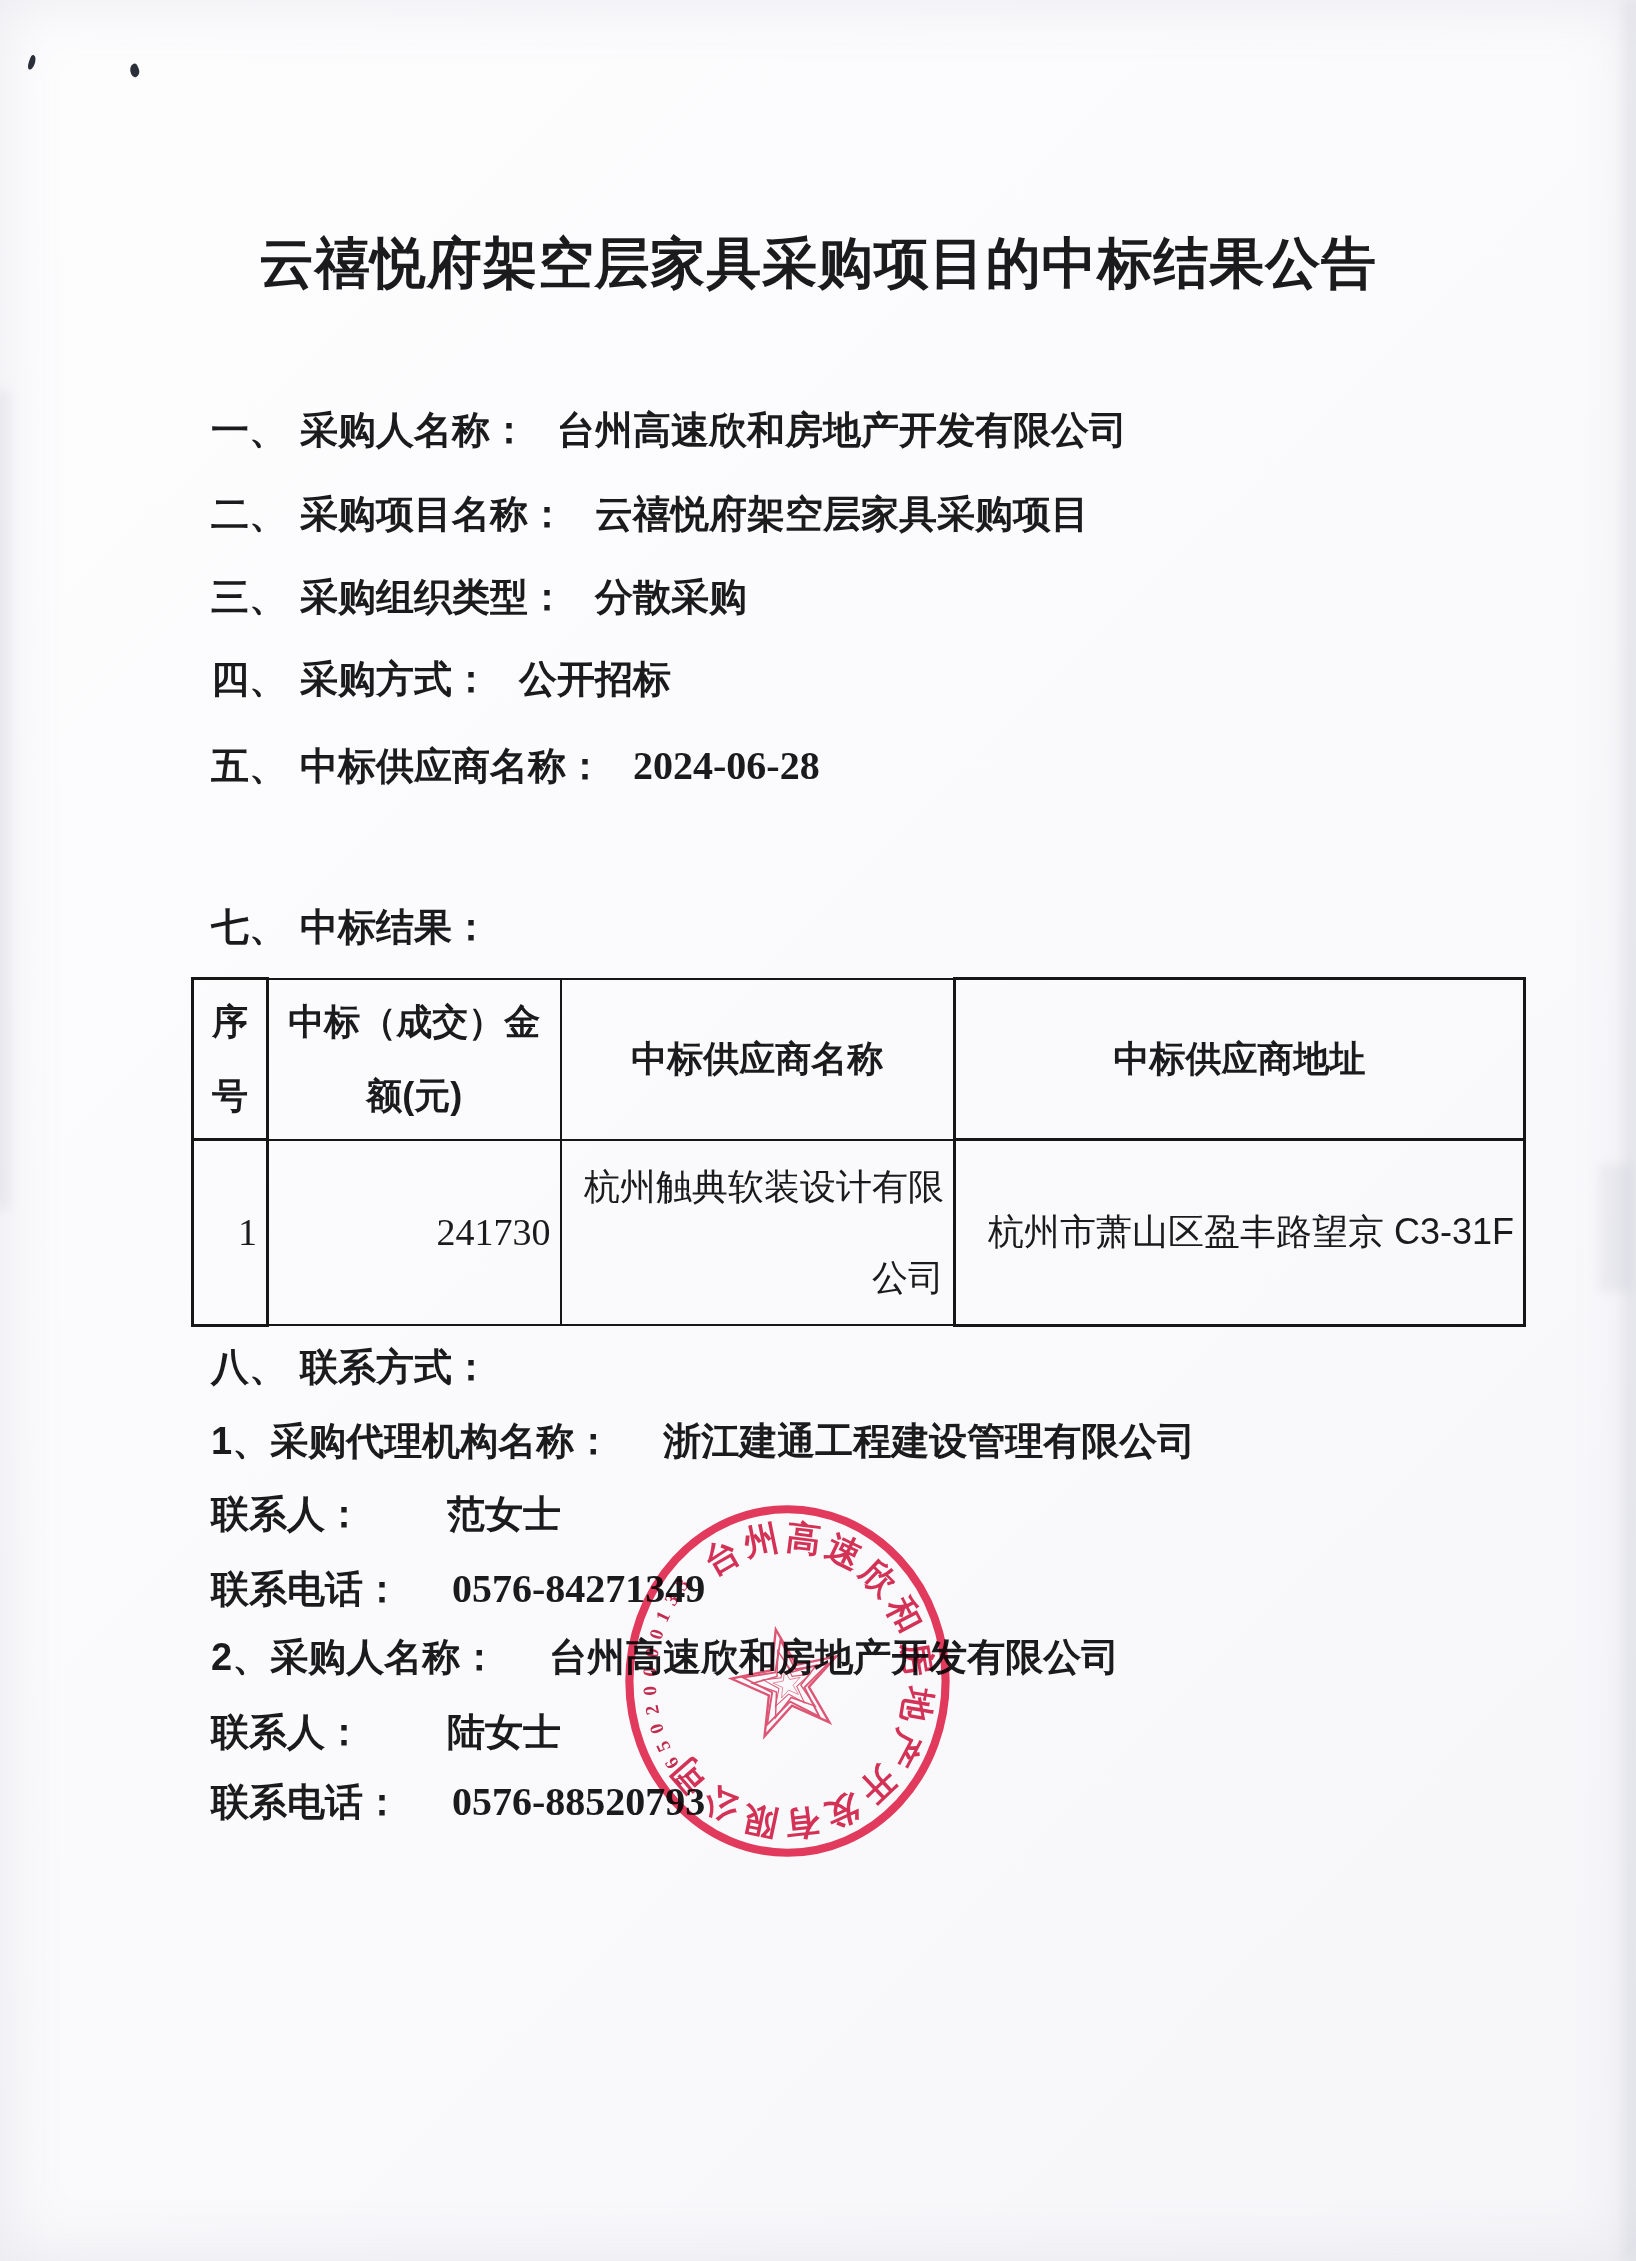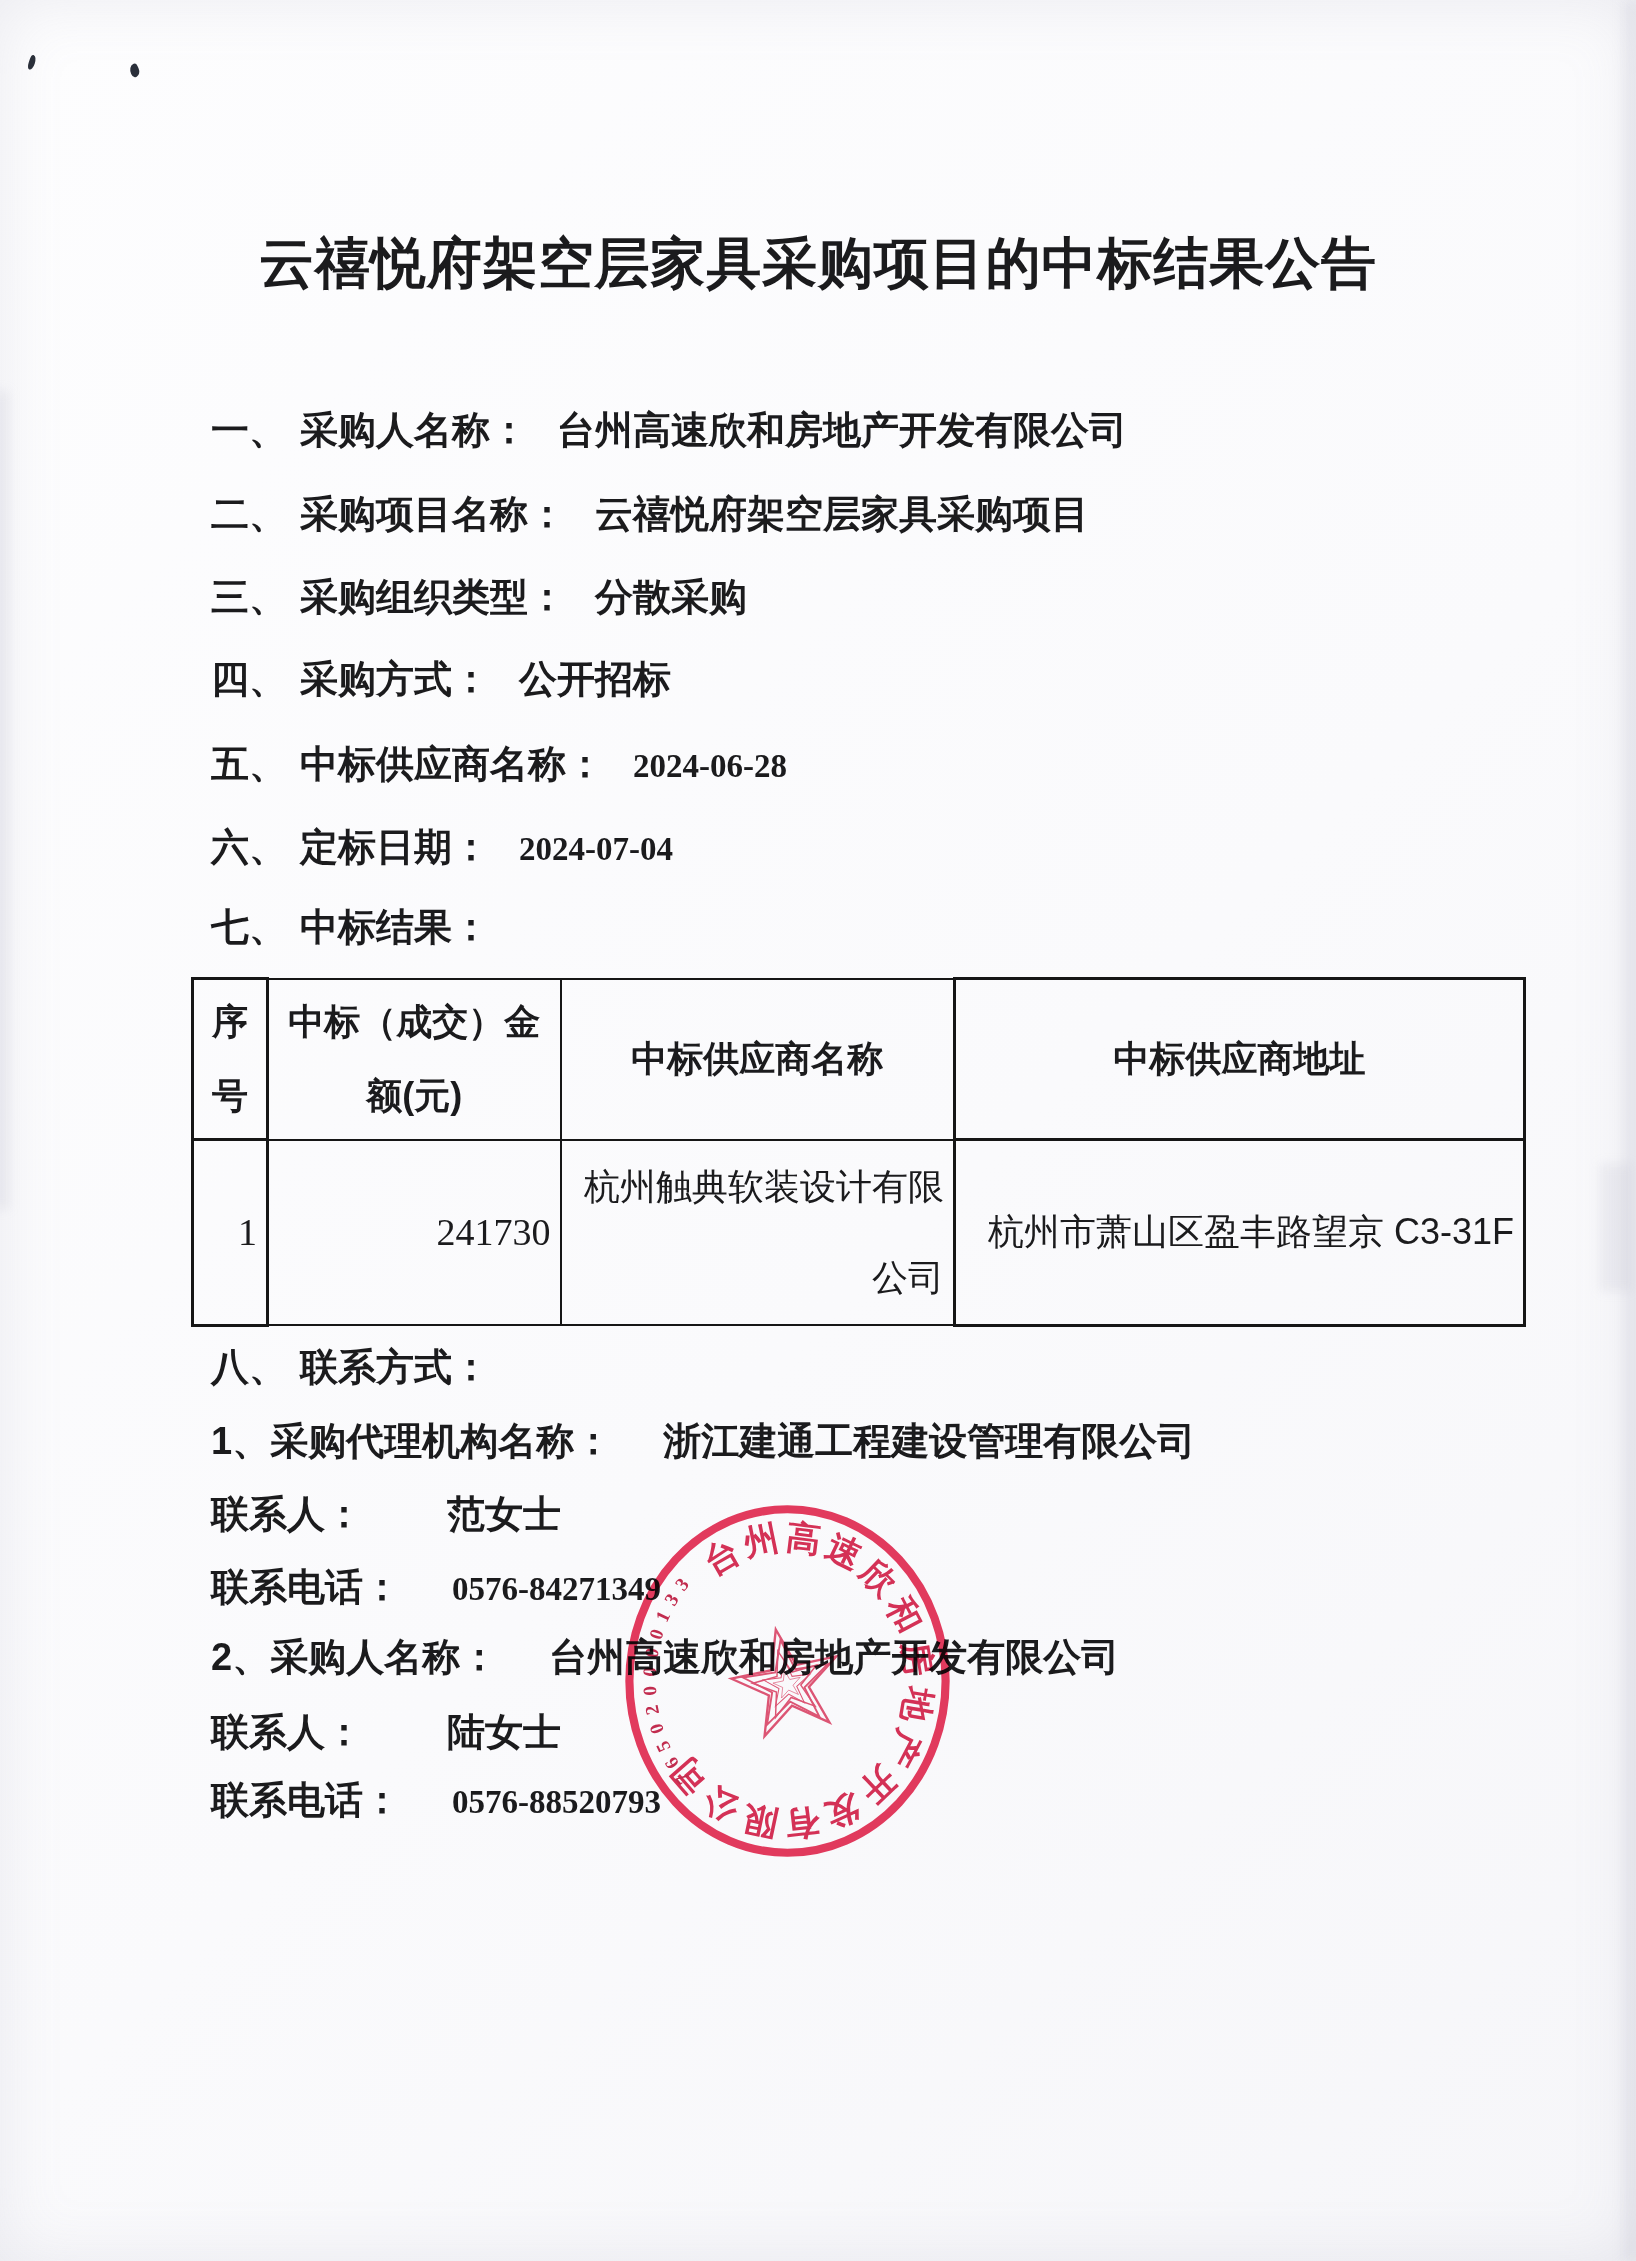--- a/index.html
+++ b/index.html
@@ -18,21 +18,21 @@
   .edge-band{position:absolute;background:rgba(160,166,182,.14);filter:blur(5.5px);}
   .speck{position:absolute;background:#2a2f3a;border-radius:40% 60% 55% 45%;}
   .title{
     position:absolute;left:0;right:0;top:215px;margin:12px;
     text-align:center;font-size:55px;font-weight:700;letter-spacing:0.9px;
   }
   .line{position:absolute;left:211px;white-space:nowrap;font-size:38px;line-height:1.15;}
   .num{display:inline-block;min-width:89px;font-weight:700;}
   .lbl{font-weight:700;}
   .val{margin-left:29px;font-weight:700;}
-  .val.serif, .serif{font-family:"Liberation Serif","DejaVu Serif",serif;font-size:33px;text-align:center;}
+  .val.serif, .serif{font-family:"Liberation Serif","DejaVu Serif",serif;font-size:40px;text-align:center;}
   .gap-lg{margin-left:84px;}
   .gap-md{margin-left:51px;}
   table.result{
     position:absolute;left:191px;top:977px;
     width:1332px;height:323px;
     border-collapse:collapse;table-layout:fixed;
     font-size:36px;
   }
   table.result th, table.result td{
     border:2.7px solid #161616;
@@ -79,23 +79,20 @@
     <span class="num">二、</span><span class="lbl">采购项目名称：</span><span class="val">云禧悦府架空层家具采购项目</span>
   </div>
   <div class="line" style="top:576px">
     <span class="num">三、</span><span class="lbl">采购组织类型：</span><span class="val">分散采购</span>
   </div>
   <div class="line" style="top:658px">
     <span class="num">四、</span><span class="lbl">采购方式：</span><span class="val">公开招标</span>
   </div>
   <div class="line" style="top:743px">
     <span class="num">五、</span><span class="lbl">中标供应商名称：</span><span class="val serif">2024-06-28</span>
-  </div>
-  <div class="line" style="top:826px">
-    <span class="num">六、</span><span class="lbl">定标日期：</span><span class="val serif">2024-07-04</span>
   </div>
   <div class="line" style="top:906px">
     <span class="num">七、</span><span class="lbl">中标结果：</span>
   </div>
 
   <table class="result">
     <colgroup>
       <col style="width:75px">
         <col style="width:293px">
         <col style="width:394px">

